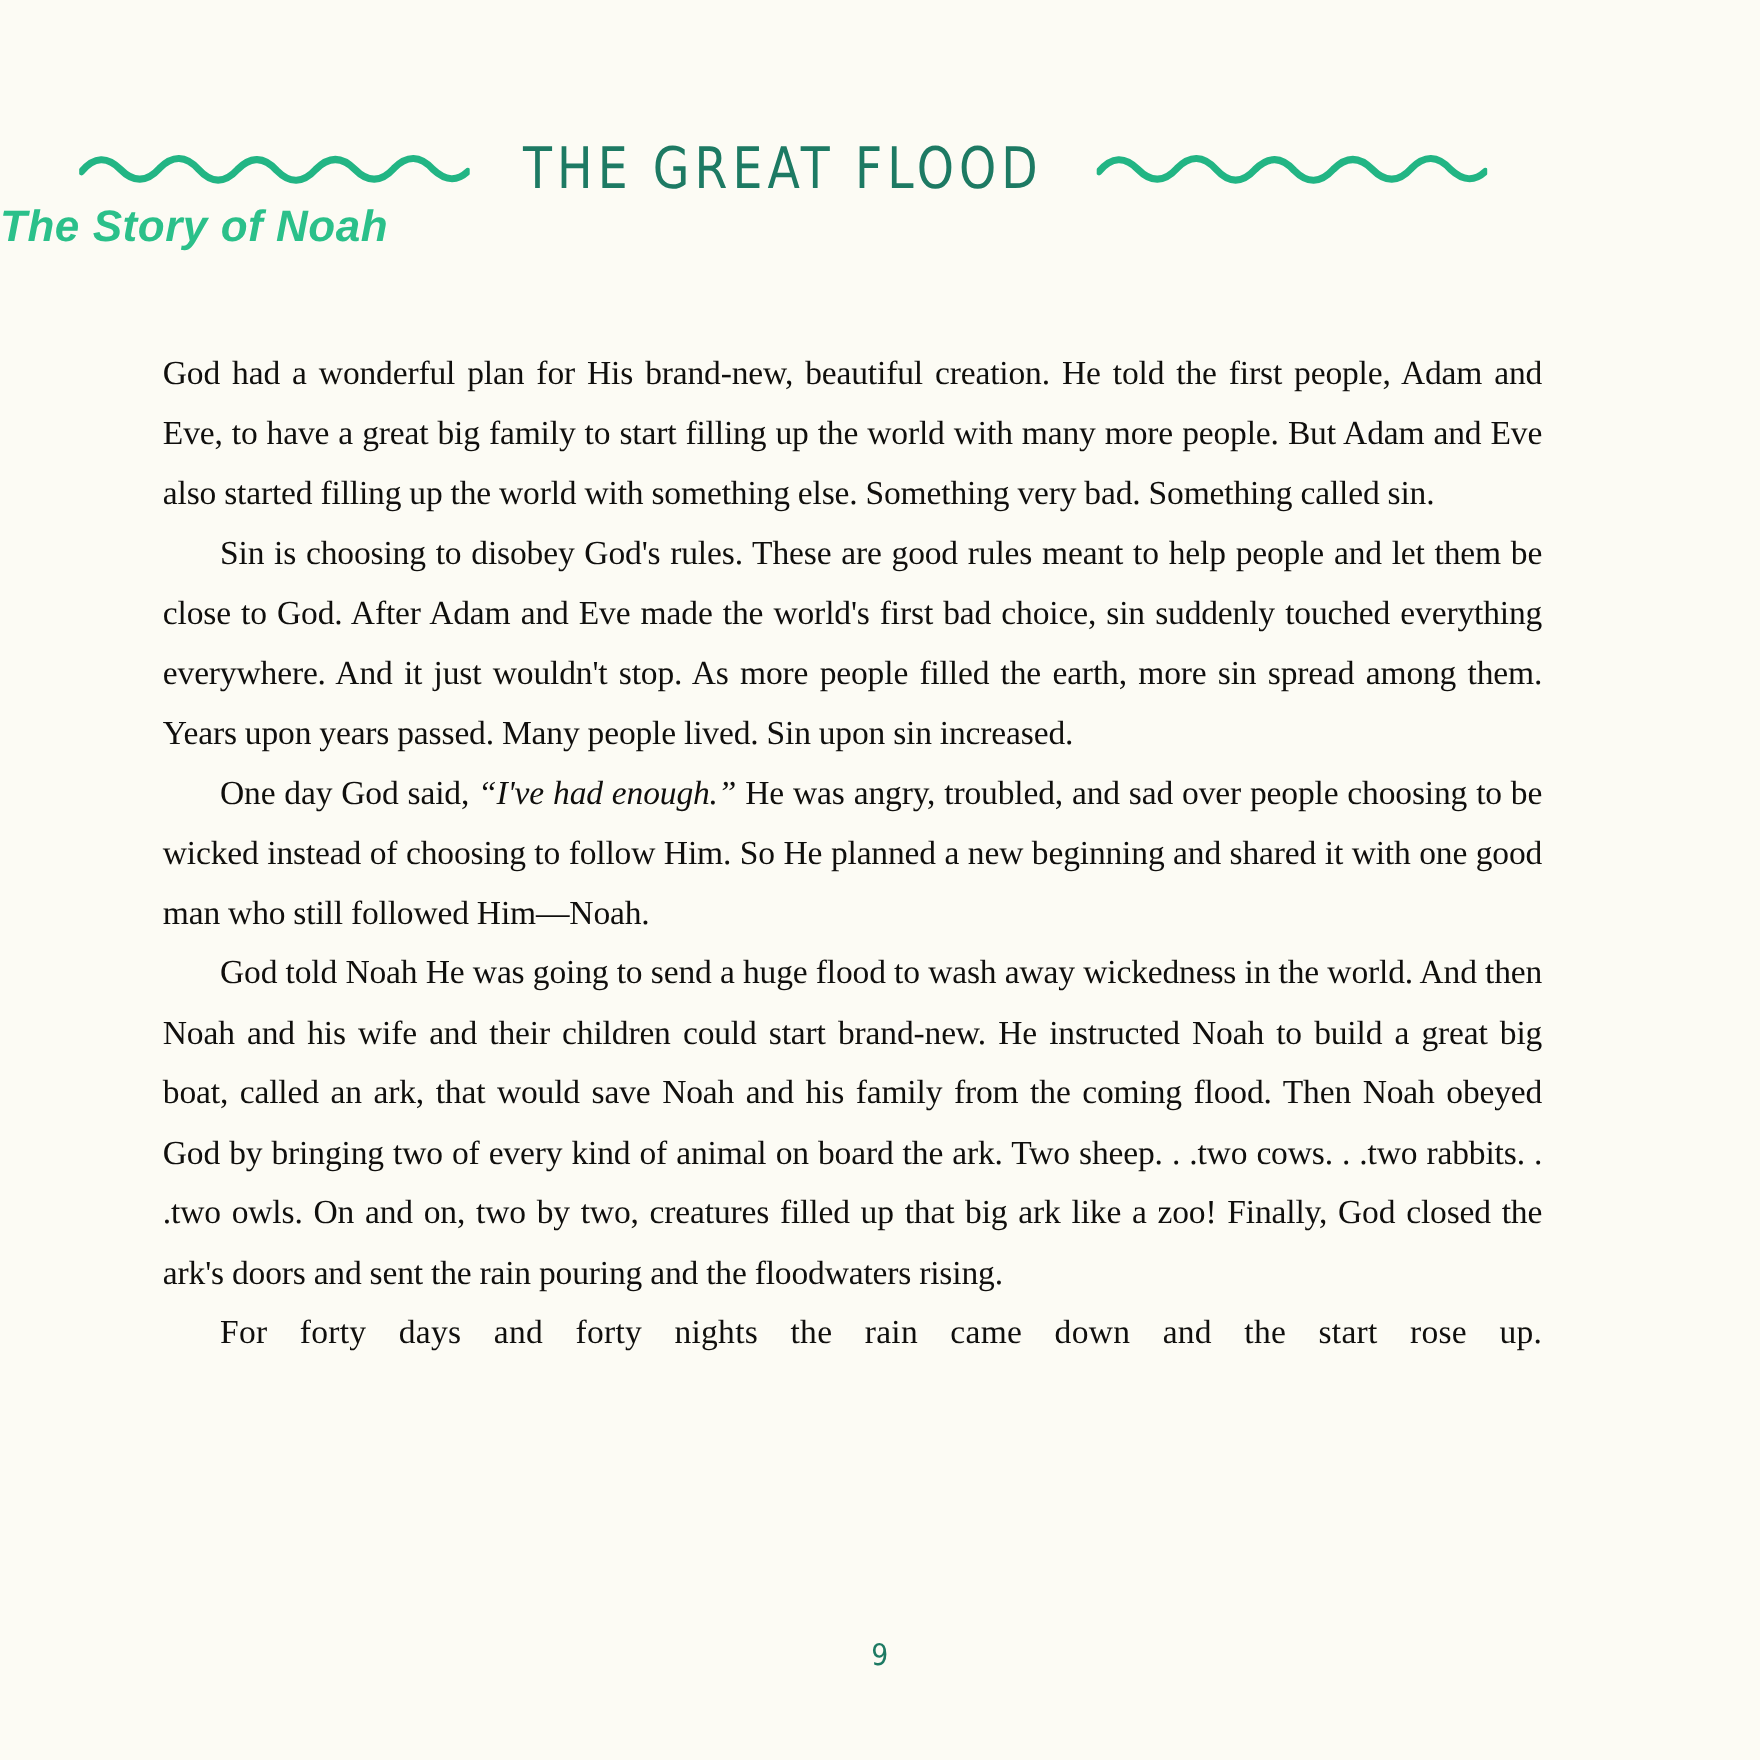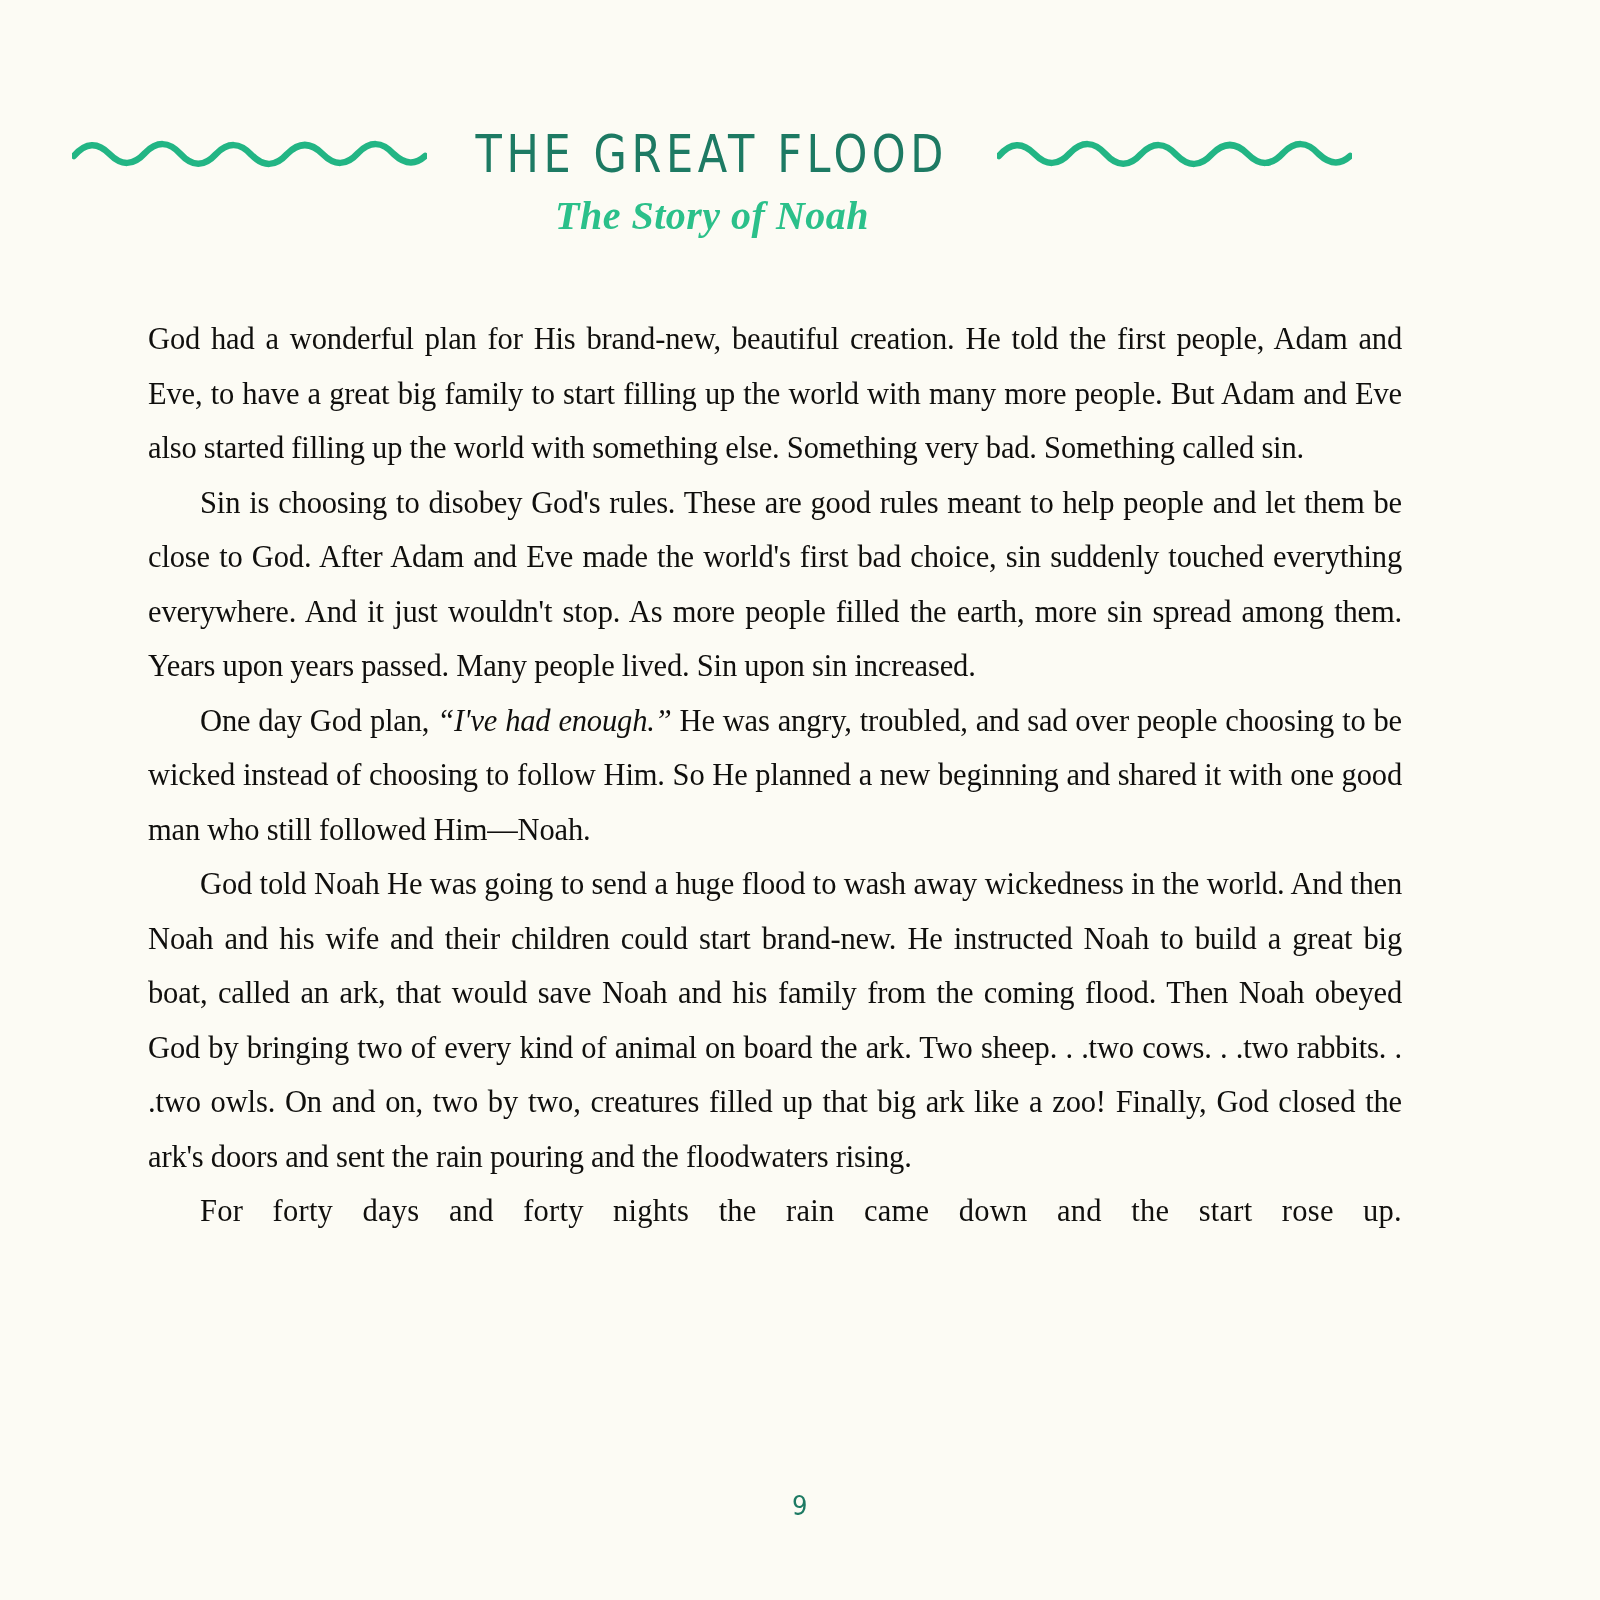--- a/index.html
+++ b/index.html
@@ -21,21 +21,20 @@
     background: #FCFBF4;
     box-sizing: border-box;
   }
 
   
   .header {
     position: absolute;
     left: 0;
     top: 128px;
     width: 1424px;
-    text-align: center;
   }
 
   .title-row {
     display: flex;
     align-items: center;
     justify-content: center;
     gap: 22px;
     width: 1280px;
     margin: 0 auto;
   }
@@ -59,22 +58,22 @@
     font-weight: 400;
     letter-spacing: 5px;
     color: #1D7A63;
     white-space: nowrap;
     line-height: 1;
     transform: scaleX(0.92);
     padding: 0 6px;
   }
 
   .subtitle {
-    margin-top: 16px;
-    font-family: Liberation Serif, serif;
+    margin-top: 6px;
+    font-family: Liberation Sans, sans-serif;
     font-size: 40px;
     font-weight: bold;
     font-style: italic;
     color: #2BC08A;
     letter-spacing: 0.5px;
     line-height: 1;
   }
 
   
   .body-text {
@@ -166,21 +165,21 @@
     <div class="subtitle">The Story of Noah</div>
 
   </div>
 
   <div class="body-text">
 
     <p>God had a wonderful plan for His brand-new, beautiful creation. He told the first people, Adam and Eve, to have a great big family to start filling up the world with many more people. But Adam and Eve also started filling up the world with something else. Something very bad. Something called sin.</p>
 
     <p>Sin is choosing to disobey God's rules. These are good rules meant to help people and let them be close to God. After Adam and Eve made the world's first bad choice, sin suddenly touched everything everywhere. And it just wouldn't stop. As more people filled the earth, more sin spread among them. Years upon years passed. Many people lived. Sin upon sin increased.</p>
 
-    <p><span>One day God plan, </span><span class="quote-italic">“I've had enough.”</span><span> He was angry, troubled, and sad over people choosing to be wicked instead of choosing to follow Him. So He planned a new beginning and shared it with one good man who still followed Him—Noah.</span></p>
+    <p><span>One day God said, </span><span class="quote-italic">“I've had enough.”</span><span> He was angry, troubled, and sad over people choosing to be wicked instead of choosing to follow Him. So He planned a new beginning and shared it with one good man who still followed Him—Noah.</span></p>
 
     <p>God told Noah He was going to send a huge flood to wash away wickedness in the world. And then Noah and his wife and their children could start brand-new. He instructed Noah to build a great big boat, called an ark, that would save Noah and his family from the coming flood. Then Noah obeyed God by bringing two of every kind of animal on board the ark. Two sheep. . .two cows. . .two rabbits. . .two owls. On and on, two by two, creatures filled up that big ark like a zoo! Finally, God closed the ark's doors and sent the rain pouring and the floodwaters rising.</p>
 
     <p class="last-para">For forty days and forty nights the rain came down and the start rose up.</p>
 
   </div>
 
   <div class="page-number">9</div>
 
 </div>

